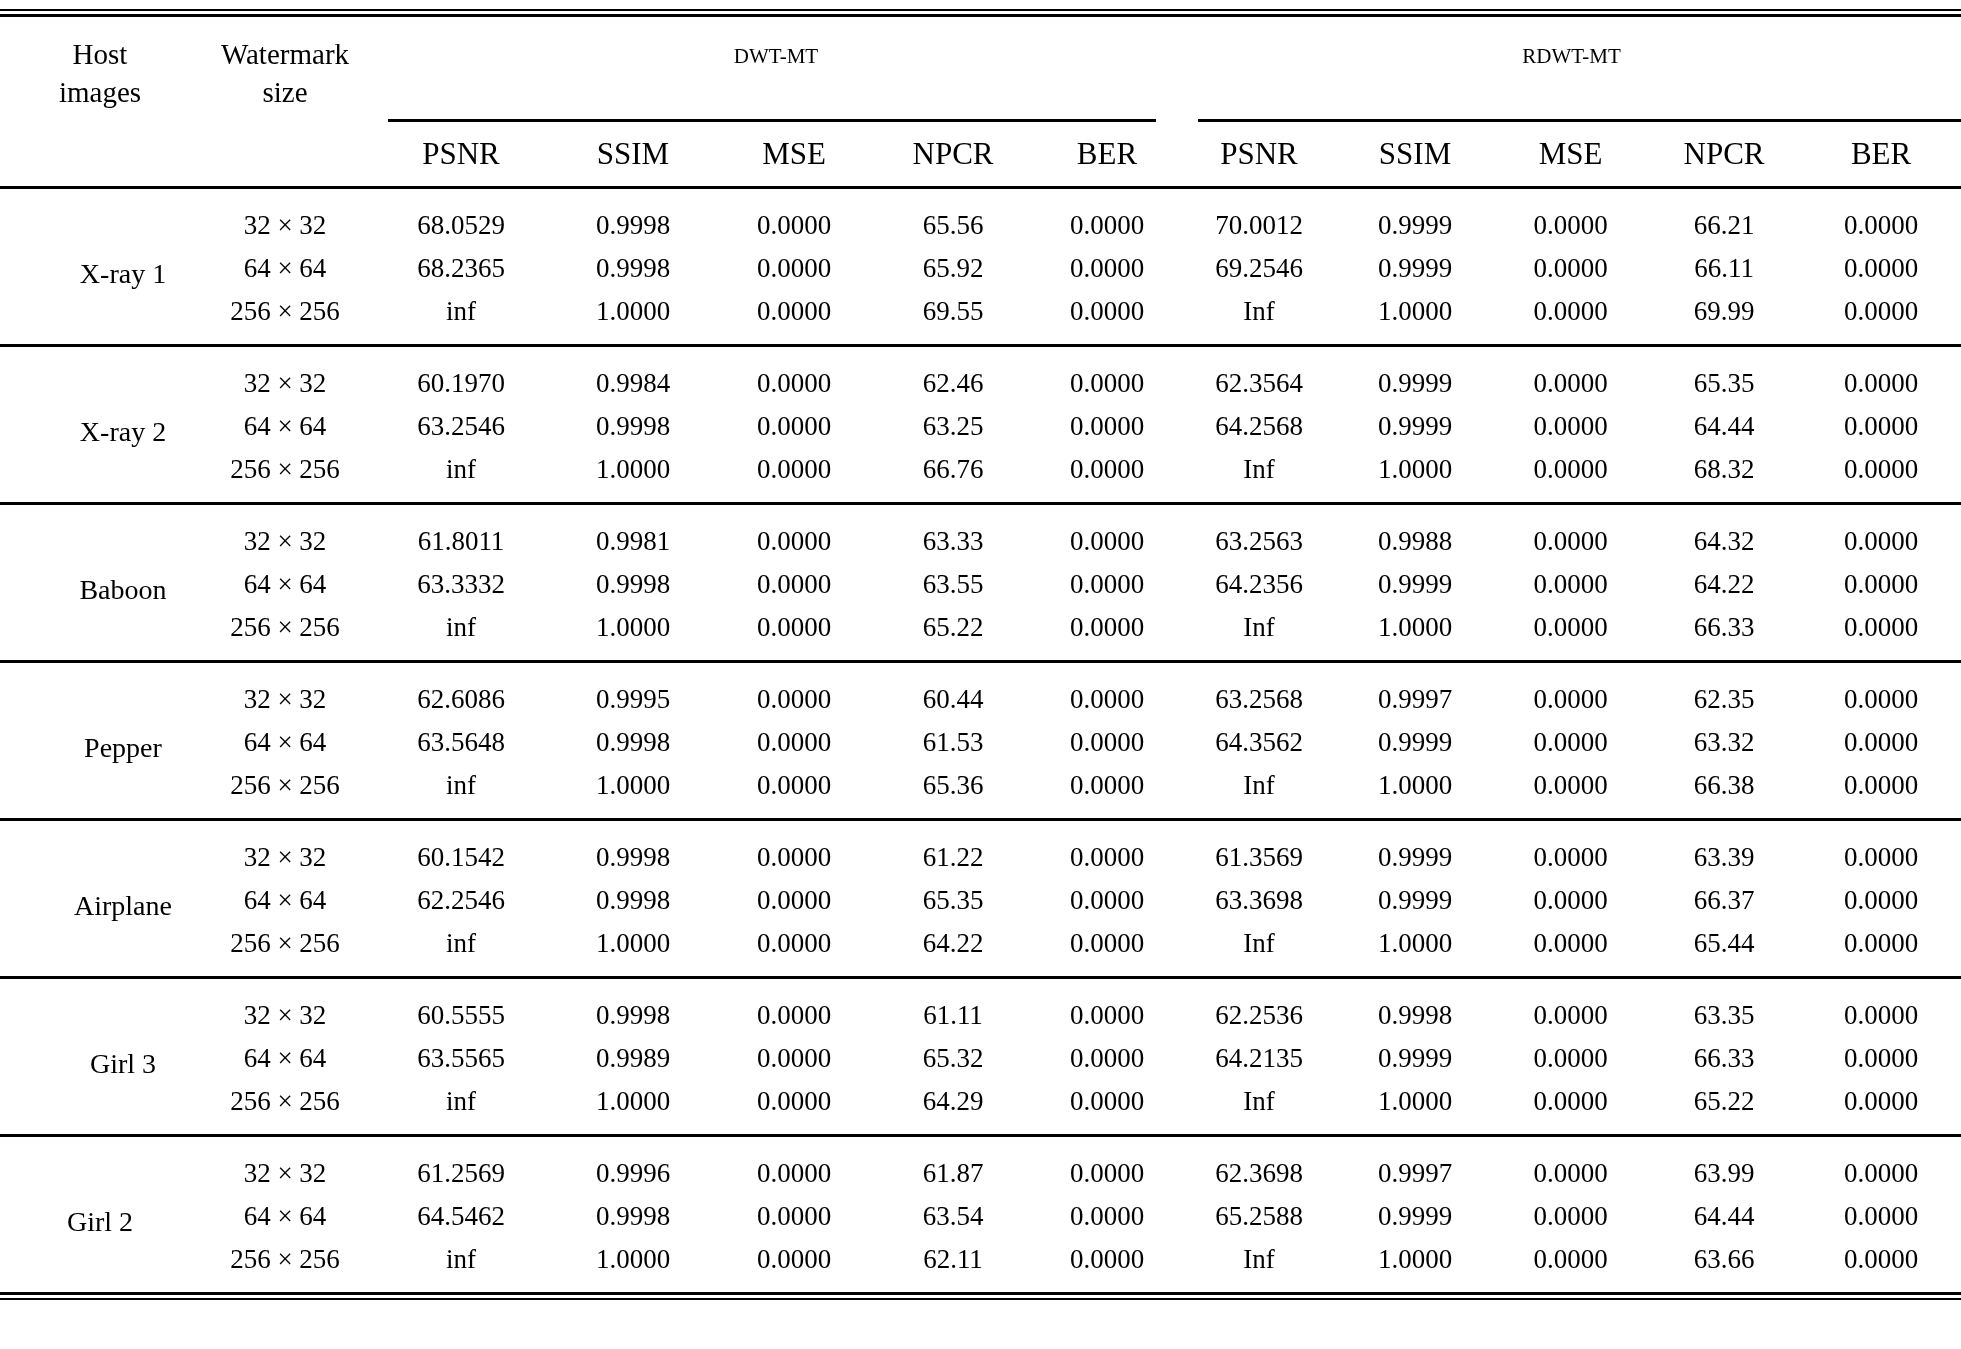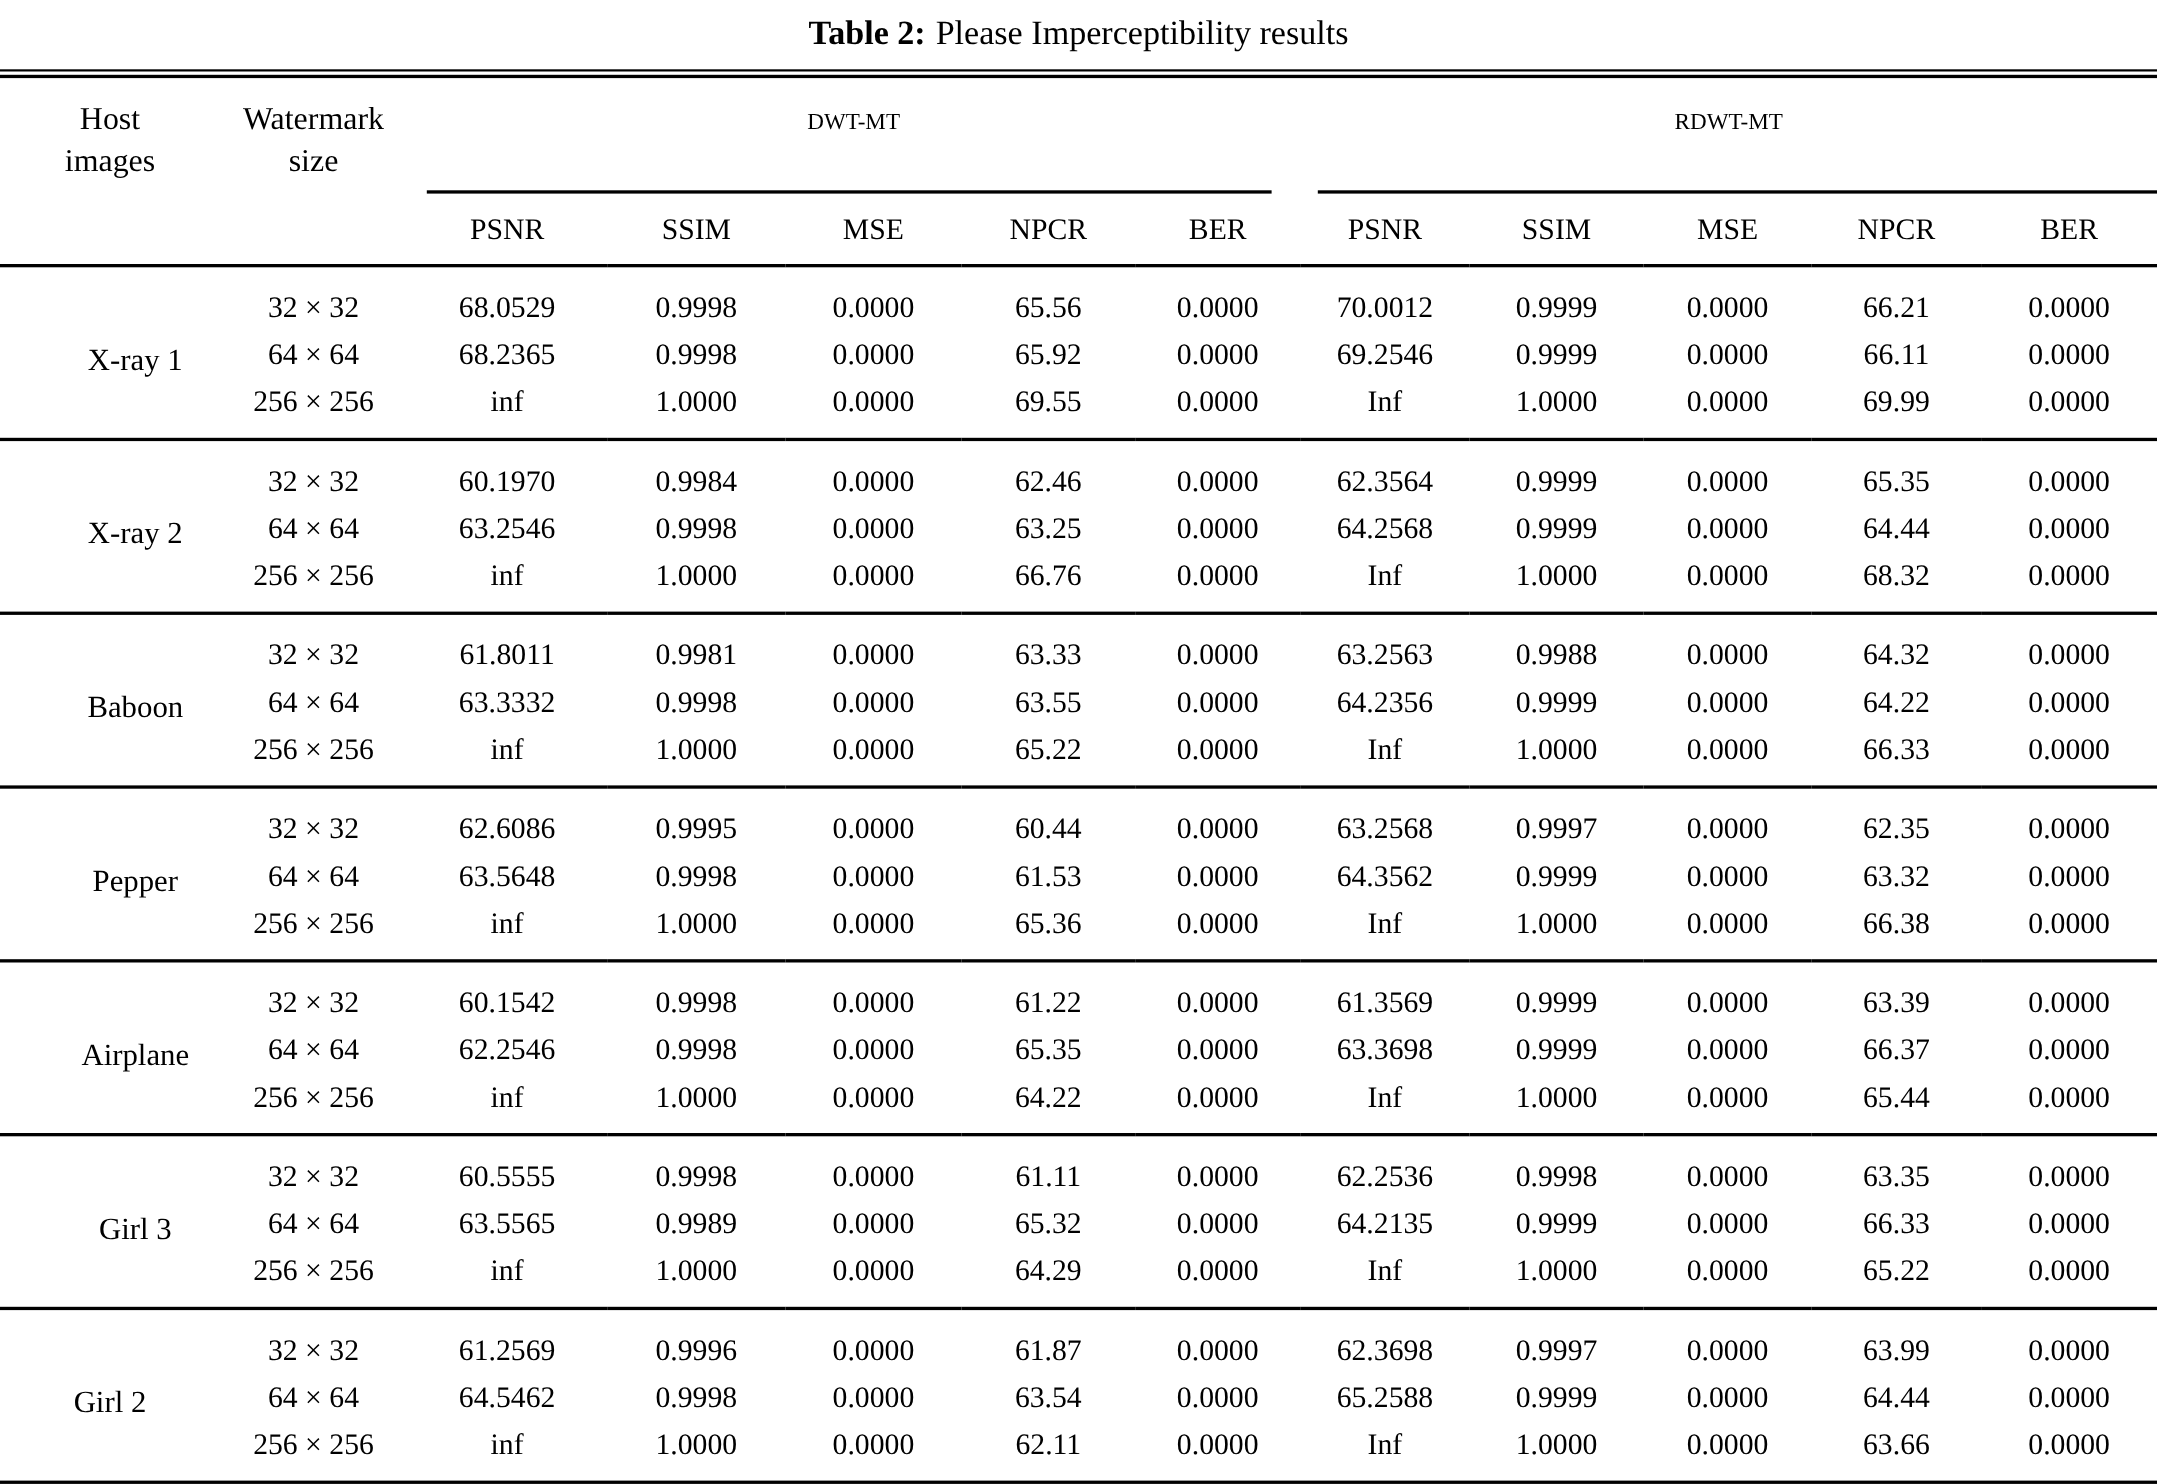--- a/index.html
+++ b/index.html
@@ -24,40 +24,37 @@
     font-size:29px; text-align:center; vertical-align:top;
     padding-top:18px; white-space:pre-line; line-height:1.32;
     border-bottom:3px solid #000;
   }
   .group-h { vertical-align:top; border-bottom:0; }
   .glabel { font-size:21px; text-align:center; padding-top:20px; height:38px; line-height:38px; }
   .grule  { height:0; border-bottom:3px solid #000; margin-top:44px; }
   .grule-left  { margin-left:18px; margin-right:26px; }
   .grule-right { margin-left:16px; margin-right:0; }
   .metrics-row th {
-    font-size:27px; text-align:center; vertical-align:middle;
+    font-size:31px; text-align:center; vertical-align:middle;
     height:64px; border-bottom:3px solid #000;
   }
 
   
   td { font-size:27px; text-align:center; vertical-align:middle; height:43px; padding:0; }
   td.host-cell { font-size:28px; }
   tr.g-first td { padding-top:15px; }
   tr.g-last  td { padding-bottom:11px; }
   tr.sep-row td { border-bottom:3px solid #000; }
   td.sep        { border-bottom:3px solid #000;padding-left:46px; }
 </style>
 </head>
 <body>
 
 <div class="page">
 
-  <div class="caption">
-    <span class="cap-label">Table 2:</span><span class="cap-text">Please Imperceptibility results</span>
-  </div>
 
   <div class="toprule"></div>
 
   <table class="results">
     <colgroup>
       <col style="width:200px">
         <col style="width:170px">
       <col style="width:182px">
         <col style="width:162px">
         <col style="width:160px">

